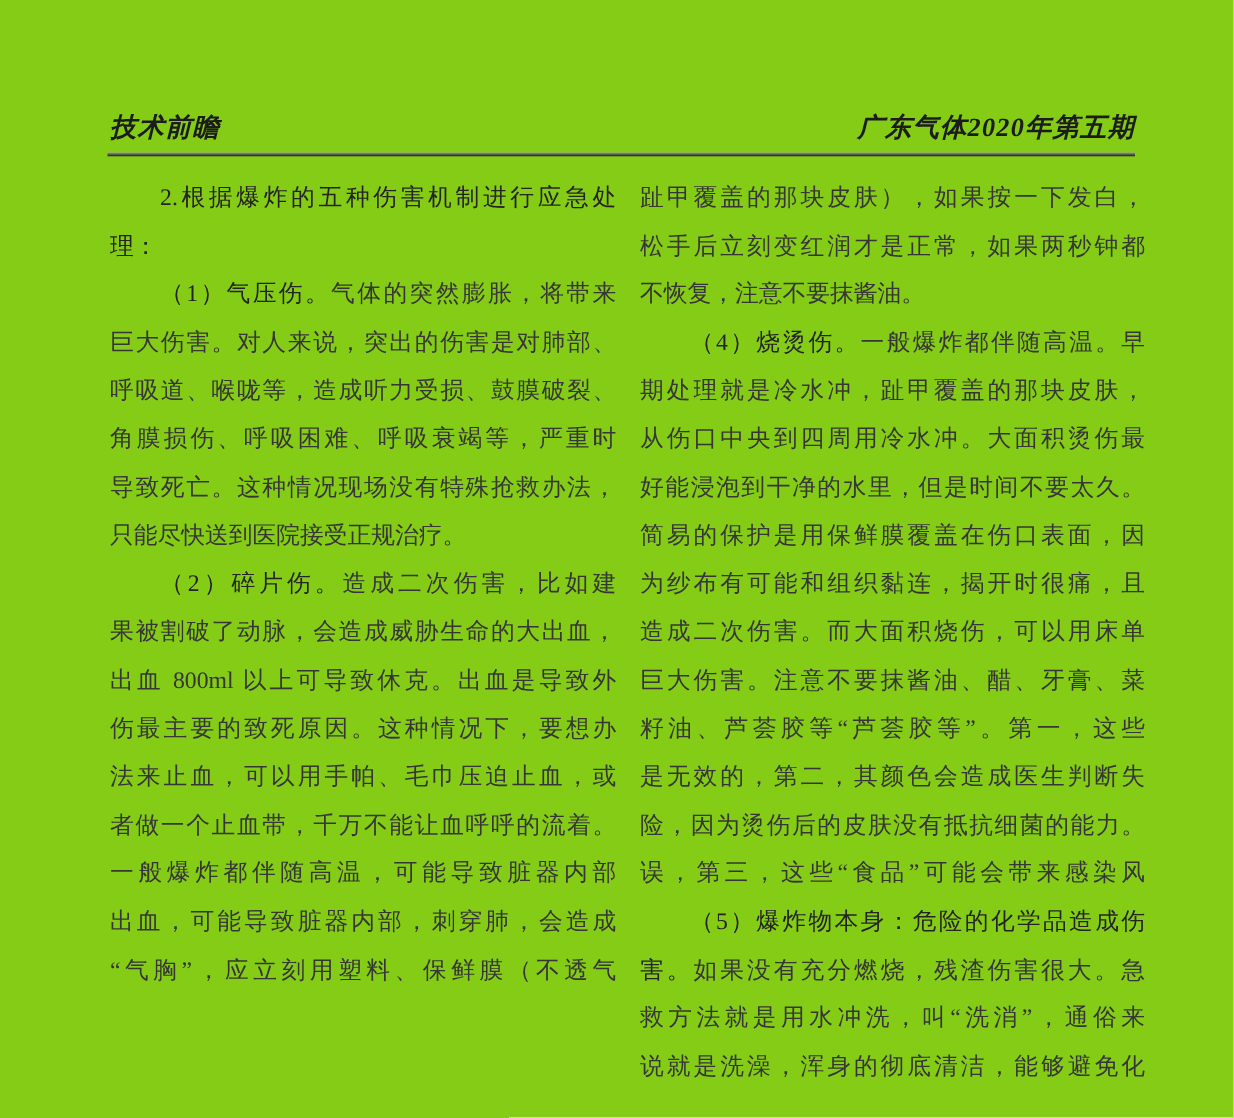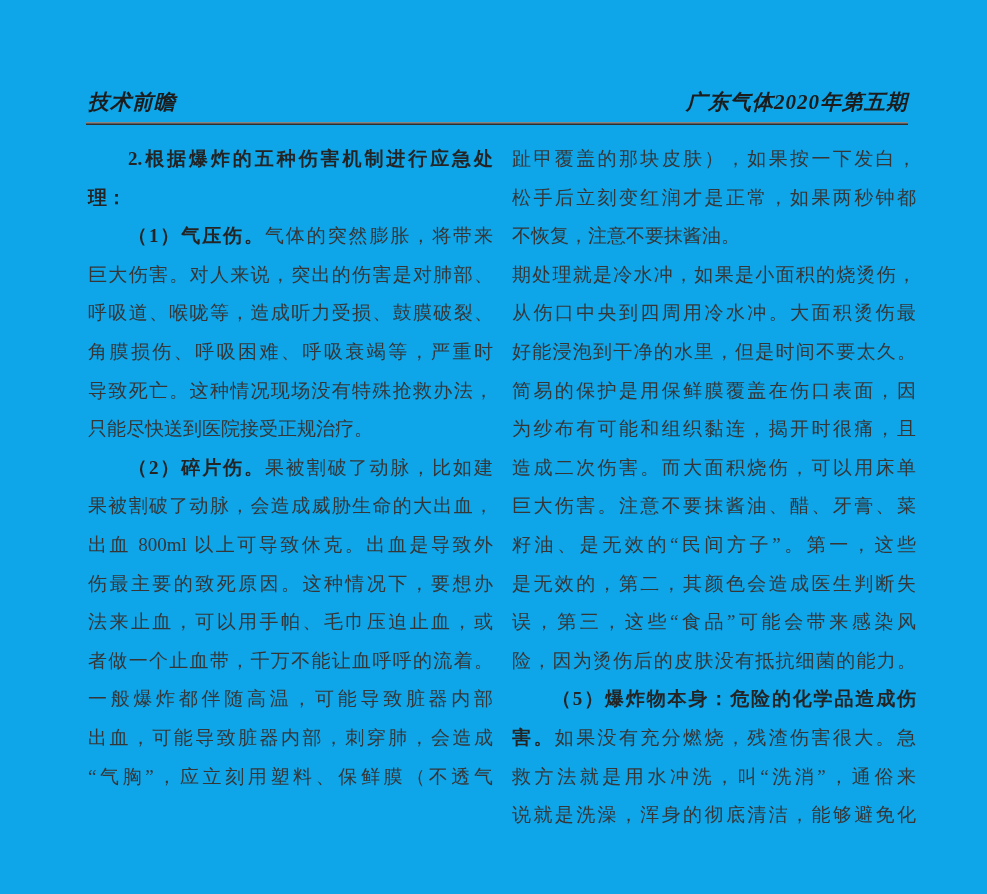--- a/index.html
+++ b/index.html
@@ -4,21 +4,21 @@
 <style>
   html, body {
     margin: 0;
     padding: 0;
     background: #ffffff;
   }
   .page {
     position: relative;
     width: 987px;
     height: 894px;
-    background: #0ea5e9;
+    background: #84cc16;
     overflow: hidden;
     font-family: "Liberation Serif", "DejaVu Serif", serif;
   }
   .header {
     position: absolute;
     left: 88px;
     top: 86px;
     width: 820px;
     height: 30px;
     display: flex;
@@ -60,21 +60,21 @@
   .line {
     height: 38.6px;
     white-space: nowrap;
     text-align: justify;
     text-align-last: justify;
     overflow: visible;
   }
   .line.nj { text-align-last: left; }
   .line.ind { padding-left: 40px; }
   .line span { white-space: normal; }
-  .b { font-weight: 700; color: #242424; }
+  .b { font-weight: 400; color: #242424; }
   .r { font-weight: 400; }
 </style>
 </head>
 <body>
 
 <div class="page">
 
   <div class="header">
     <span class="header-left">技术前瞻</span>
     <span class="header-right">广东气体2020年第五期</span>
@@ -85,45 +85,46 @@
   <div class="body-area">
     <div class="col col-left">
         <div class="line ind"><span class="b">2.根据爆炸的五种伤害机制进行应急处</span></div>
         <div class="line nj"><span class="b">理：</span></div>
         <div class="line ind"><span class="b">（1）气压伤。</span><span class="r">气体的突然膨胀，将带来</span></div>
         <div class="line"><span class="r">巨大伤害。对人来说，突出的伤害是对肺部、</span></div>
         <div class="line"><span class="r">呼吸道、喉咙等，造成听力受损、鼓膜破裂、</span></div>
         <div class="line"><span class="r">角膜损伤、呼吸困难、呼吸衰竭等，严重时</span></div>
         <div class="line"><span class="r">导致死亡。这种情况现场没有特殊抢救办法，</span></div>
         <div class="line nj"><span class="r">只能尽快送到医院接受正规治疗。</span></div>
-        <div class="line ind"><span class="b">（2）碎片伤。</span><span class="r">果被割破了动脉，比如建</span></div>
+        <div class="line ind"><span class="b">（2）碎片伤。</span><span class="r">造成二次伤害，比如建</span></div>
         <div class="line"><span class="r">果被割破了动脉，会造成威胁生命的大出血，</span></div>
         <div class="line"><span class="r">出血 800ml 以上可导致休克。出血是导致外</span></div>
         <div class="line"><span class="r">伤最主要的致死原因。这种情况下，要想办</span></div>
         <div class="line"><span class="r">法来止血，可以用手帕、毛巾压迫止血，或</span></div>
         <div class="line"><span class="r">者做一个止血带，千万不能让血呼呼的流着。</span></div>
         <div class="line"><span class="r">一般爆炸都伴随高温，可能导致脏器内部</span></div>
         <div class="line"><span class="r">出血，可能导致脏器内部，刺穿肺，会造成</span></div>
         <div class="line"><span class="r">“气胸”，应立刻用塑料、保鲜膜（不透气</span></div>
       </div>
     <div class="col col-right">
         <div class="line"><span class="r">趾甲覆盖的那块皮肤），如果按一下发白，</span></div>
         <div class="line"><span class="r">松手后立刻变红润才是正常，如果两秒钟都</span></div>
         <div class="line nj"><span class="r">不恢复，注意不要抹酱油。</span></div>
-        <div class="line"><span class="r">期处理就是冷水冲，如果是小面积的烧烫伤，</span></div>
+        <div class="line ind"><span class="b">（4）烧烫伤。</span><span class="r">一般爆炸都伴随高温。早</span></div>
+        <div class="line"><span class="r">期处理就是冷水冲，趾甲覆盖的那块皮肤，</span></div>
         <div class="line"><span class="r">从伤口中央到四周用冷水冲。大面积烫伤最</span></div>
         <div class="line"><span class="r">好能浸泡到干净的水里，但是时间不要太久。</span></div>
         <div class="line"><span class="r">简易的保护是用保鲜膜覆盖在伤口表面，因</span></div>
         <div class="line"><span class="r">为纱布有可能和组织黏连，揭开时很痛，且</span></div>
         <div class="line"><span class="r">造成二次伤害。而大面积烧伤，可以用床单</span></div>
         <div class="line"><span class="r">巨大伤害。注意不要抹酱油、醋、牙膏、菜</span></div>
-        <div class="line"><span class="r">籽油、是无效的“民间方子”。第一，这些</span></div>
+        <div class="line"><span class="r">籽油、芦荟胶等“芦荟胶等”。第一，这些</span></div>
         <div class="line"><span class="r">是无效的，第二，其颜色会造成医生判断失</span></div>
+        <div class="line"><span class="r">险，因为烫伤后的皮肤没有抵抗细菌的能力。</span></div>
         <div class="line"><span class="r">误，第三，这些“食品”可能会带来感染风</span></div>
-        <div class="line"><span class="r">险，因为烫伤后的皮肤没有抵抗细菌的能力。</span></div>
         <div class="line ind"><span class="b">（5）爆炸物本身：危险的化学品造成伤</span></div>
         <div class="line"><span class="b">害。</span><span class="r">如果没有充分燃烧，残渣伤害很大。急</span></div>
         <div class="line"><span class="r">救方法就是用水冲洗，叫“洗消”，通俗来</span></div>
         <div class="line"><span class="r">说就是洗澡，浑身的彻底清洁，能够避免化</span></div>
       </div>
   </div>
 
 </div>
 
 </body></html>

